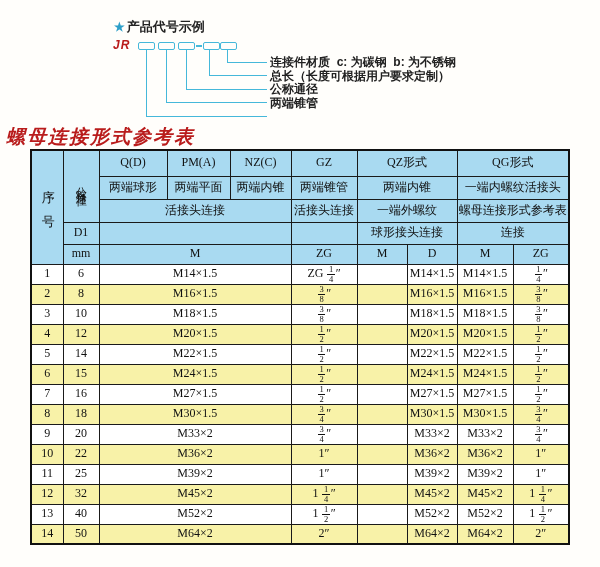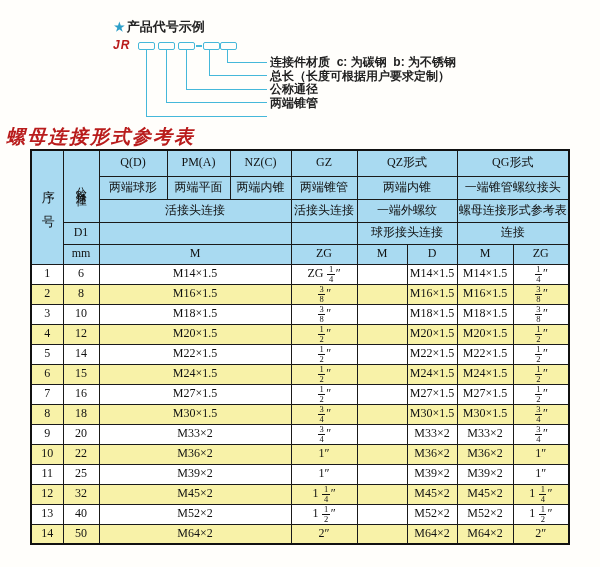--- a/index.html
+++ b/index.html
@@ -154,21 +154,21 @@
         <td class="latin">GZ</td>
         <td colspan="2">QZ形式</td>
         <td colspan="2">QG形式</td>
       </tr>
       <tr class="r2">
         <td>两端球形</td>
         <td>两端平面</td>
         <td>两端内锥</td>
         <td>两端锥管</td>
         <td colspan="2">两端内锥</td>
-        <td colspan="2">一端锥管螺纹接头</td>
+        <td colspan="2">一端内螺纹活接头</td>
       </tr>
       <tr class="r3">
         <td colspan="3">活接头连接</td>
         <td>活接头连接</td>
         <td colspan="2">一端外螺纹</td>
         <td colspan="2">螺母连接形式参考表</td>
       </tr>
       <tr class="r4">
         <td class="latin">D1</td>
         <td colspan="3"></td>

